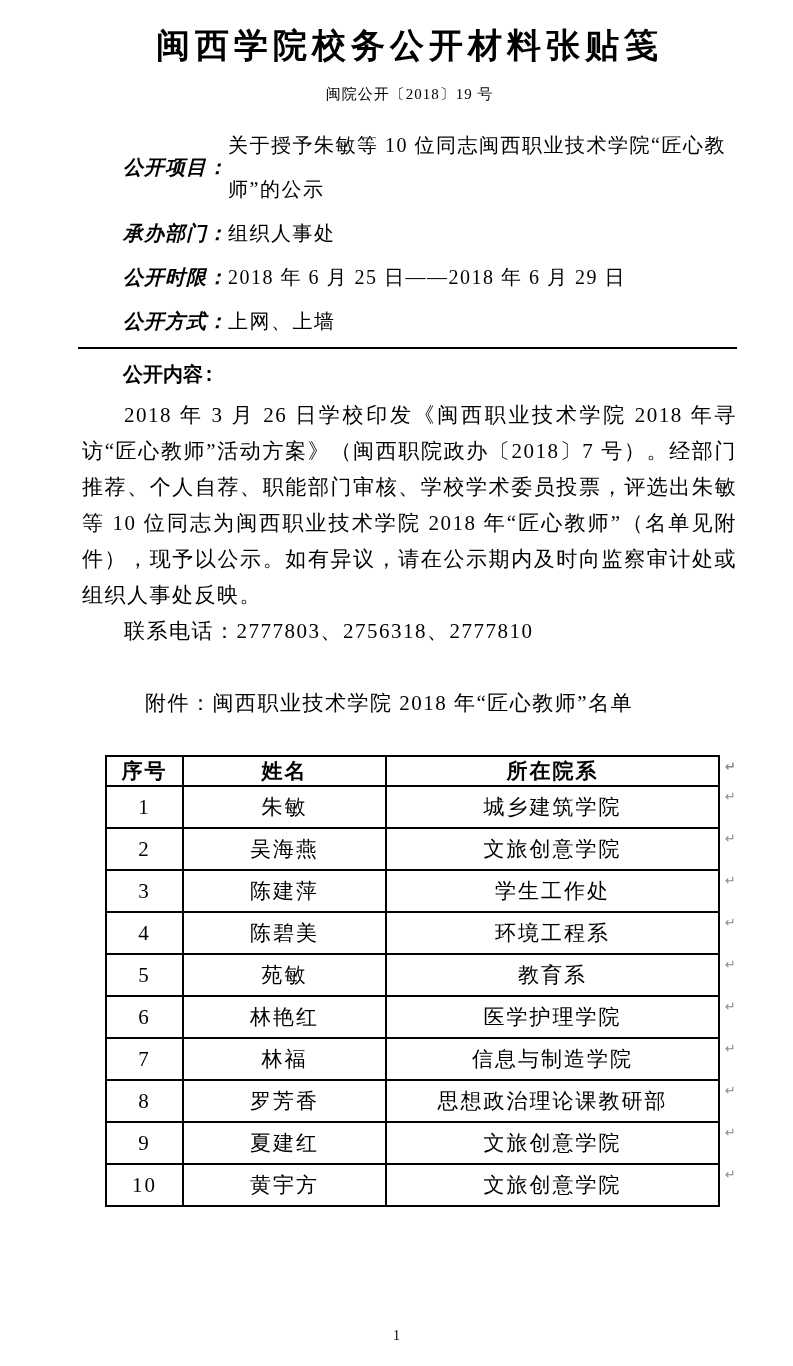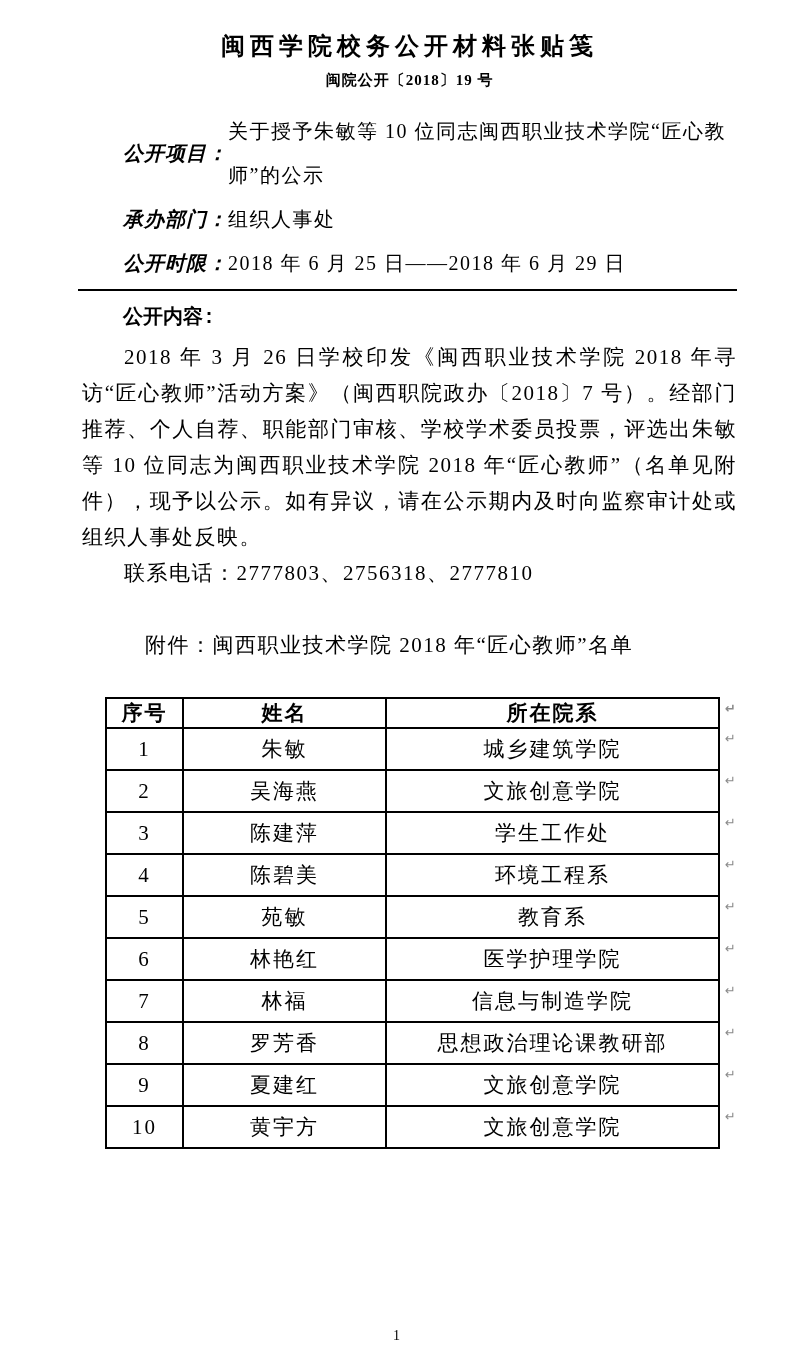--- a/index.html
+++ b/index.html
@@ -10,29 +10,29 @@
     font-family: "Liberation Serif", "DejaVu Serif", serif;
     color: #000;
     overflow: hidden;
   }
   .page {
     position: absolute; inset: 0;
     padding: 25px 56px 0 82px;
   }
   .doc-title {
     text-align: center;
-    font-size: 24px; font-weight: bold;
+    font-size: 34px; font-weight: bold;
     letter-spacing: 5px;
     line-height: 42px;
   }
   .doc-number {
     text-align: center;
-    font-size: 15px; font-weight: bold;
+    font-size: 15px; font-weight: normal;
     letter-spacing: 1px;
-    margin-top: 2px;
+    margin-top: 16px;
     line-height: 22px;
   }
   .info-block { margin-top: 18px; }
   .info-row {
     display: flex;
     align-items: center;
     padding-left: 41px;
     line-height: 44px;
     font-size: 20px;
   }
@@ -132,20 +132,24 @@
       <span class="info-value">关于授予朱敏等 10 位同志闽西职业技术学院“匠心教师”的公示</span>
     </div>
     <div class="info-row">
       <span class="info-label">承办部门：</span>
       <span class="info-value">组织人事处</span>
     </div>
     <div class="info-row">
       <span class="info-label">公开时限：</span>
       <span class="info-value">2018 年 6 月 25 日——2018 年 6 月 29 日</span>
     </div>
+    <div class="info-row">
+      <span class="info-label">公开方式：</span>
+      <span class="info-value">上网、上墙</span>
+    </div>
   </div>
 
   <hr class="divider">
 
   <div class="content-heading">公开内容:</div>
   <div class="content-paragraph">2018 年 3 月 26 日学校印发《闽西职业技术学院 2018 年寻访“匠心教师”活动方案》（闽西职院政办〔2018〕7 号）。经部门推荐、个人自荐、职能部门审核、学校学术委员投票，评选出朱敏等 10 位同志为闽西职业技术学院 2018 年“匠心教师”（名单见附件），现予以公示。如有异议，请在公示期内及时向监察审计处或组织人事处反映。</div>
   <div class="contact-line">联系电话：2777803、2756318、2777810</div>
 
   <div class="attachment-line">附件：闽西职业技术学院 2018 年“匠心教师”名单</div>
 

